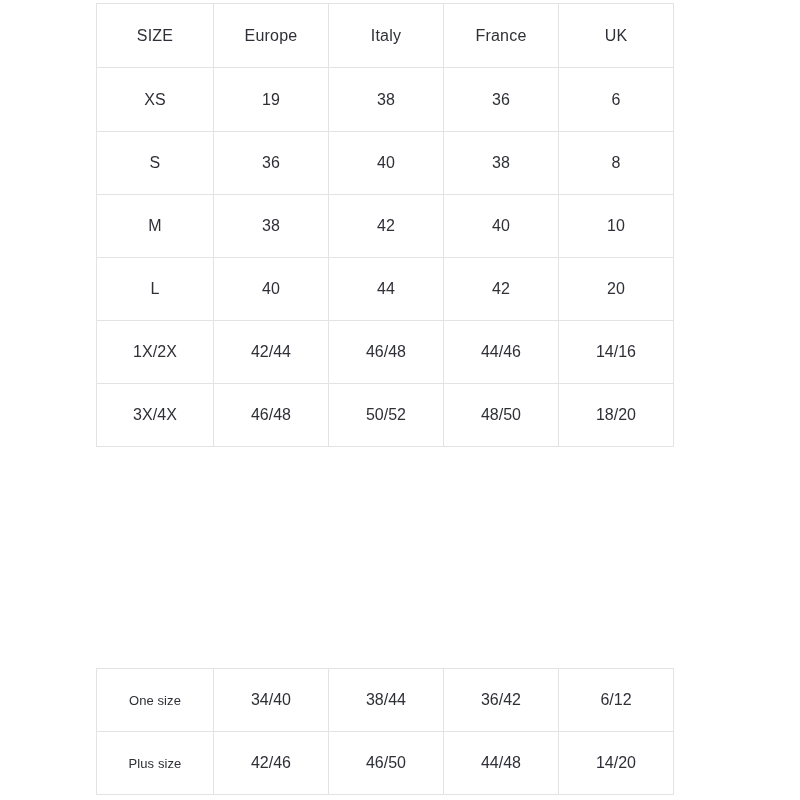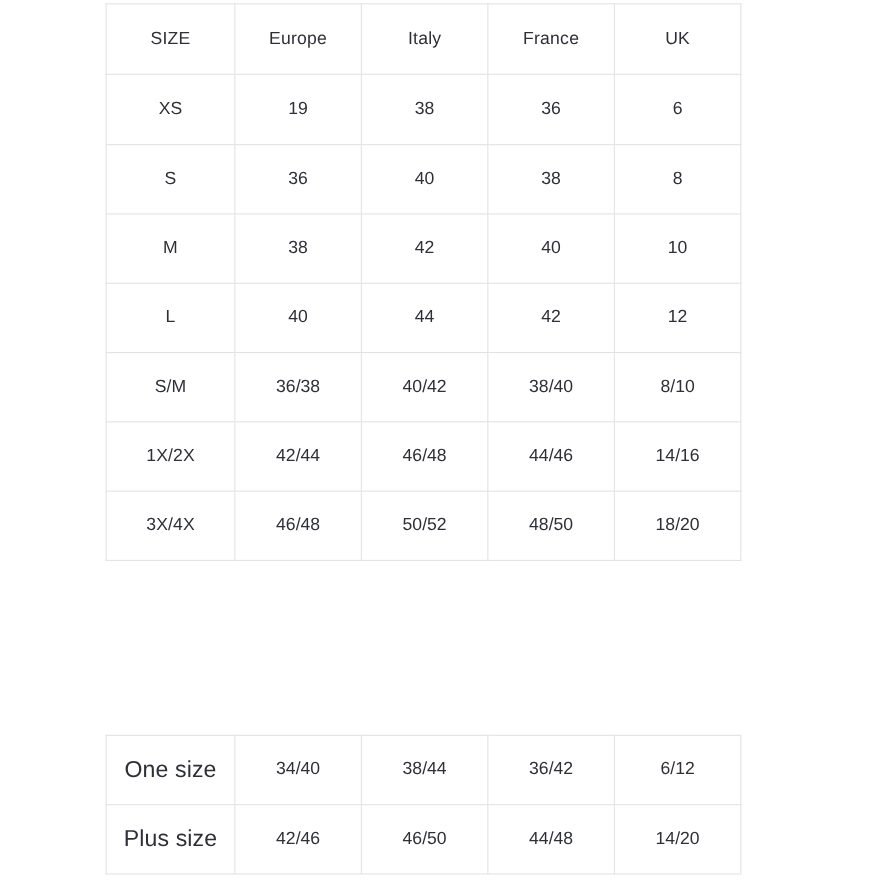--- a/index.html
+++ b/index.html
@@ -60,21 +60,21 @@
     color: #23242a;
     font-size: 16px;
     letter-spacing: 0.1px;
   }
   td.value-cell {
     font-weight: 400;
     color: #35363d;
     font-size: 16px;
   }
   .table-wrap.secondary td.label-cell {
-    font-size: 21px;
+    font-size: 13px;
   }
 </style>
 </head>
 <body>
 
 <div class="page">
 
   <div class="table-wrap primary">
     <table class="size-table">
       <colgroup>
@@ -113,28 +113,21 @@
           <td class="value-cell">38</td>
           <td class="value-cell">42</td>
           <td class="value-cell">40</td>
           <td class="value-cell">10</td>
         </tr>
         <tr>
           <td class="label-cell">L</td>
           <td class="value-cell">40</td>
           <td class="value-cell">44</td>
           <td class="value-cell">42</td>
-          <td class="value-cell">12</td>
-        </tr>
-        <tr>
-          <td class="label-cell">S/M</td>
-          <td class="value-cell">36/38</td>
-          <td class="value-cell">40/42</td>
-          <td class="value-cell">38/40</td>
-          <td class="value-cell">8/10</td>
+          <td class="value-cell">20</td>
         </tr>
         <tr>
           <td class="label-cell">1X/2X</td>
           <td class="value-cell">42/44</td>
           <td class="value-cell">46/48</td>
           <td class="value-cell">44/46</td>
           <td class="value-cell">14/16</td>
         </tr>
         <tr>
           <td class="label-cell">3X/4X</td>

